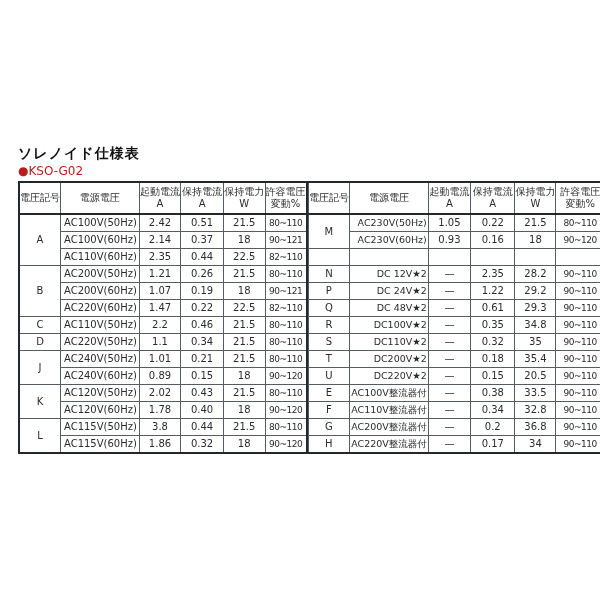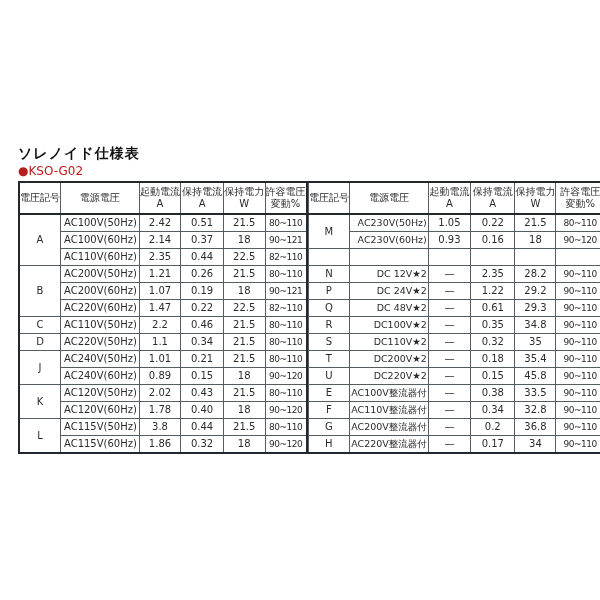--- a/index.html
+++ b/index.html
@@ -282,21 +282,21 @@
           <td>—</td>
           <td>0.18</td>
           <td>35.4</td>
           <td class="rng">90~110</td>
         </tr>
         <tr>
           <td>U</td>
           <td class="src">DC220V★2</td>
           <td>—</td>
           <td>0.15</td>
-          <td>45.8</td>
+          <td>20.5</td>
           <td class="rng">90~110</td>
         </tr>
         <tr>
           <td>E</td>
           <td class="src">AC100V整流器付</td>
           <td>—</td>
           <td>0.38</td>
           <td>33.5</td>
           <td class="rng">90~110</td>
         </tr>

